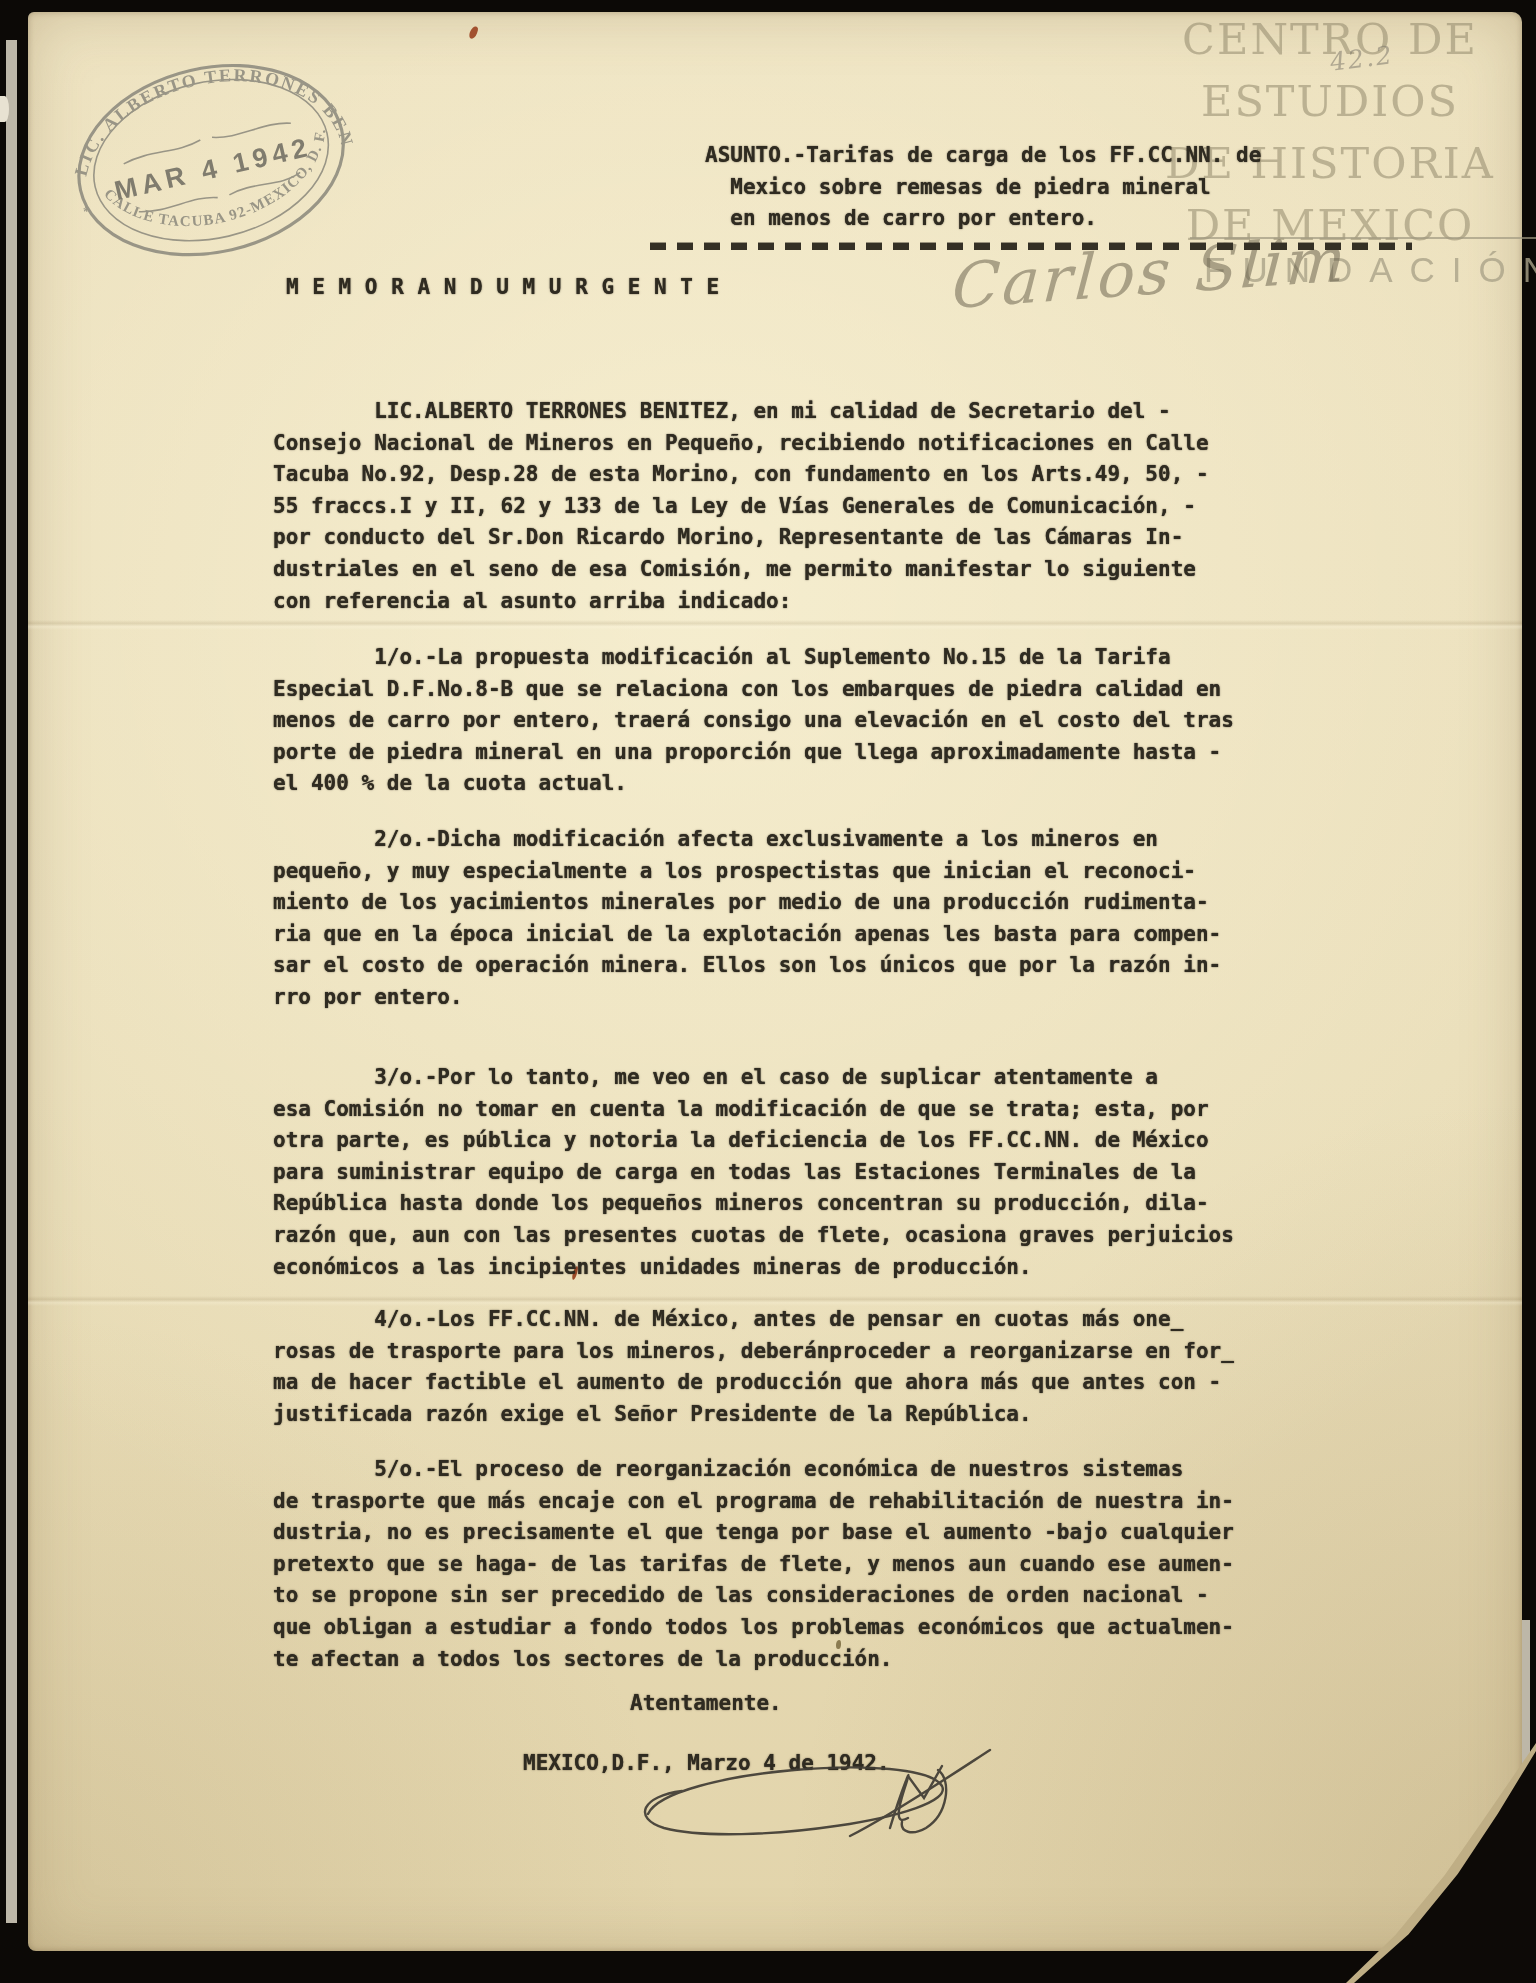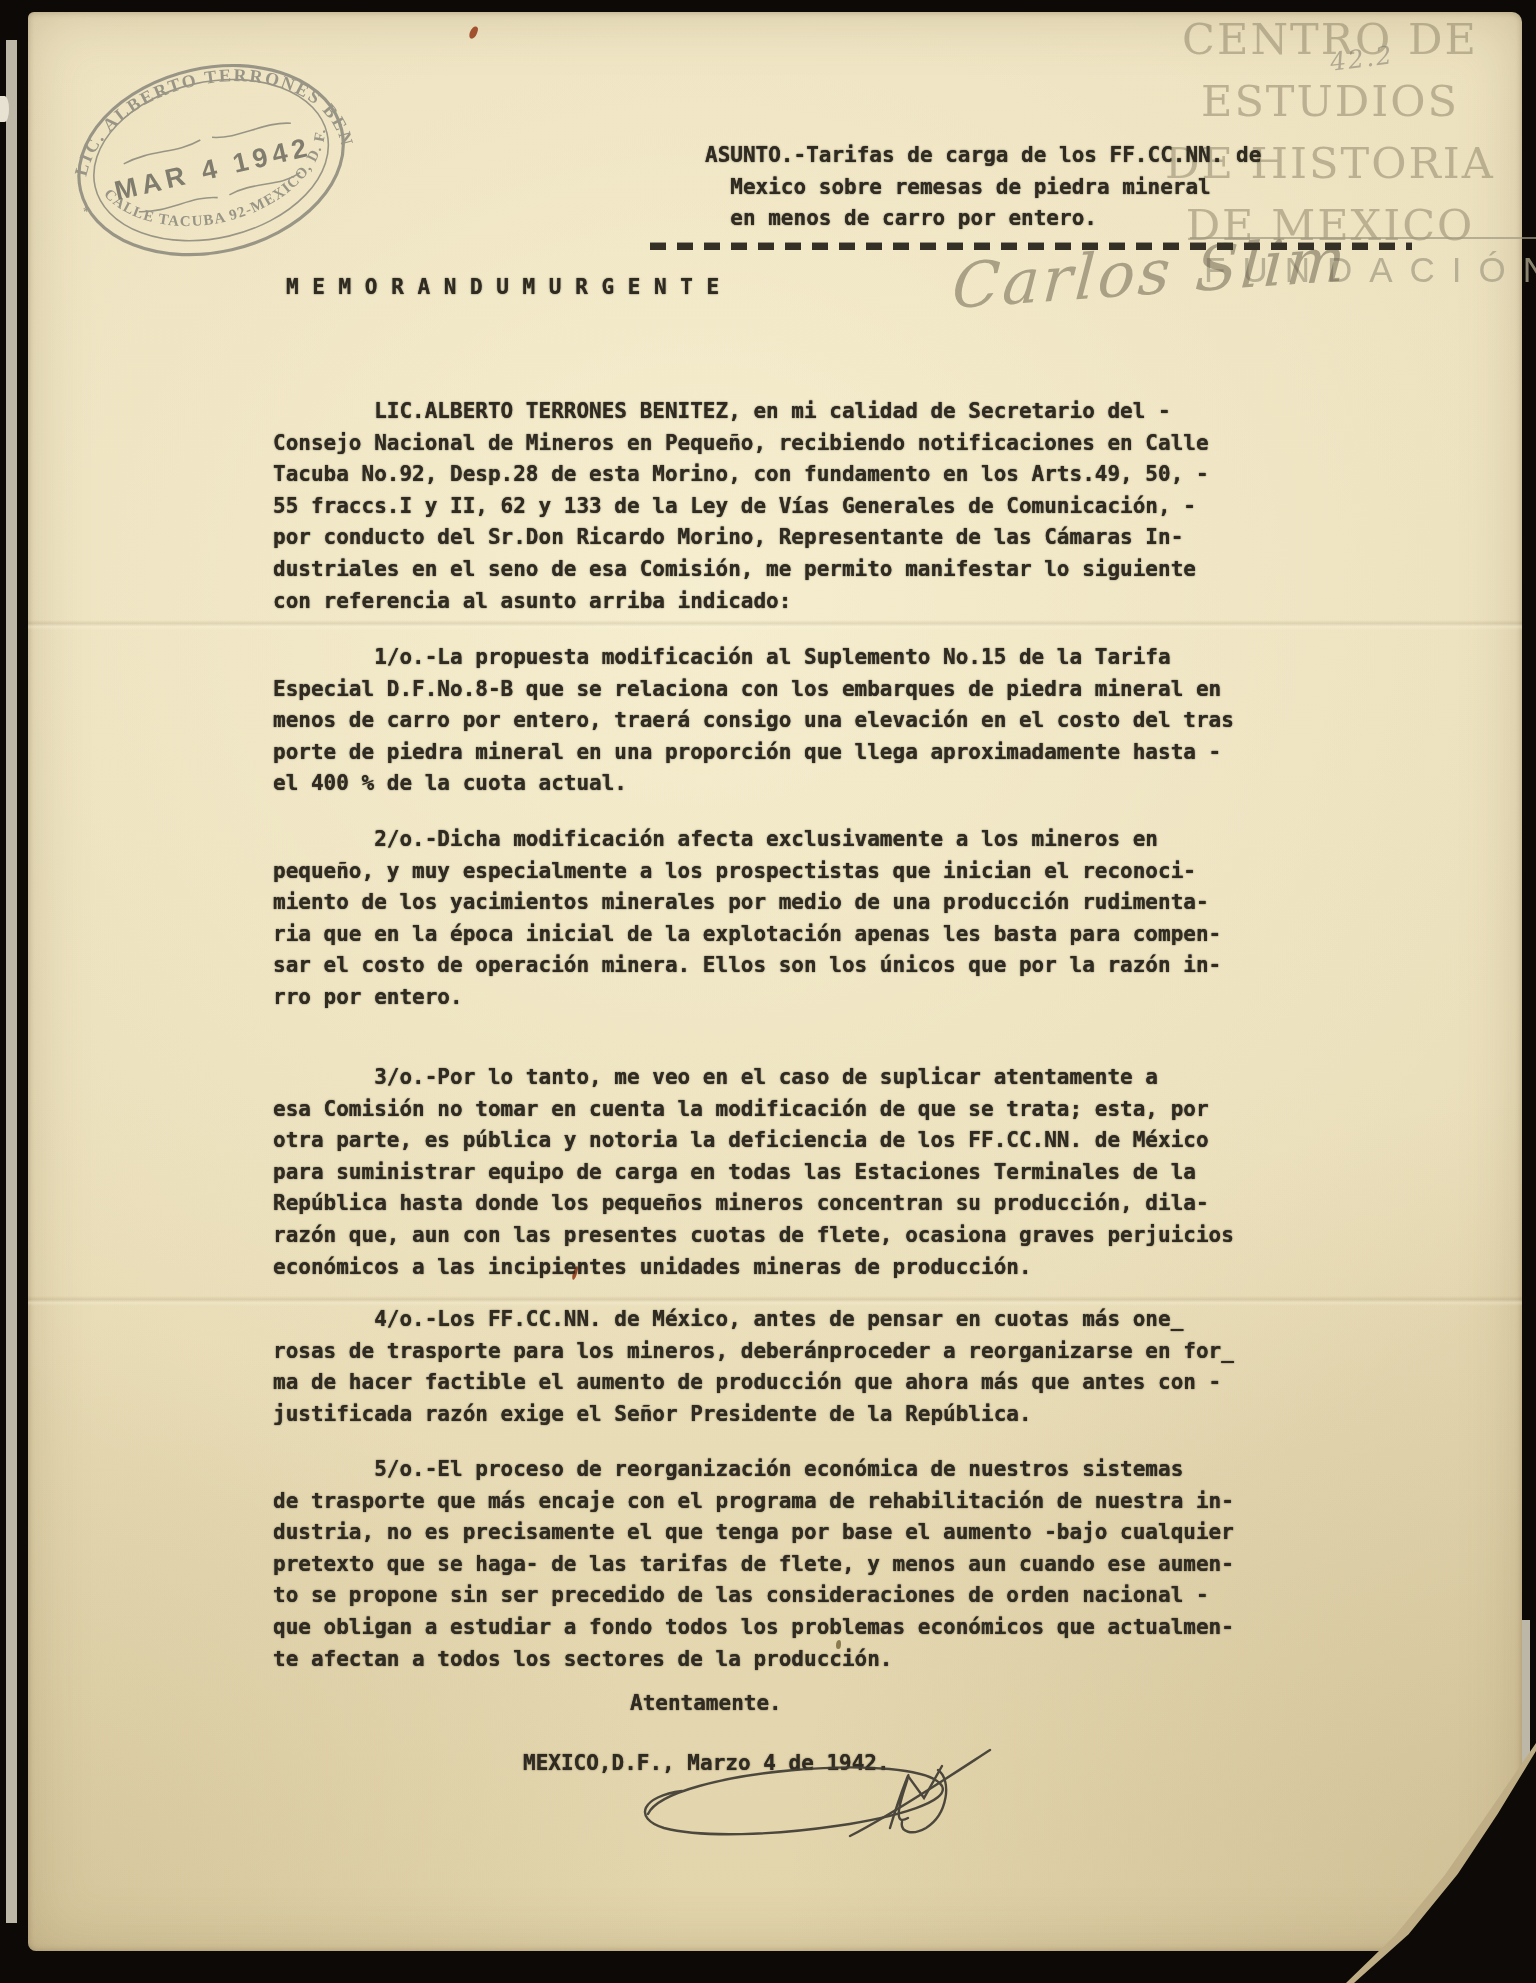--- a/index.html
+++ b/index.html
@@ -122,21 +122,21 @@
       <div class="line">        LIC.ALBERTO TERRONES BENITEZ, en mi calidad de Secretario del -</div>
       <div class="line">Consejo Nacional de Mineros en Pequeño, recibiendo notificaciones en Calle</div>
       <div class="line">Tacuba No.92, Desp.28 de esta Morino, con fundamento en los Arts.49, 50, -</div>
       <div class="line">55 fraccs.I y II, 62 y 133 de la Ley de Vías Generales de Comunicación, -</div>
       <div class="line">por conducto del Sr.Don Ricardo Morino, Representante de las Cámaras In-</div>
       <div class="line">dustriales en el seno de esa Comisión, me permito manifestar lo siguiente</div>
       <div class="line">con referencia al asunto arriba indicado:</div>
     </div>
   <div class="ink" style="left:273px;top:642px;">
       <div class="line">        1/o.-La propuesta modificación al Suplemento No.15 de la Tarifa</div>
-      <div class="line">Especial D.F.No.8-B que se relaciona con los embarques de piedra mineral en</div>
+      <div class="line">Especial D.F.No.8-B que se relaciona con los embarques de piedra calidad en</div>
       <div class="line">menos de carro por entero, traerá consigo una elevación en el costo del tras</div>
       <div class="line">porte de piedra mineral en una proporción que llega aproximadamente hasta -</div>
       <div class="line">el 400 % de la cuota actual.</div>
     </div>
   <div class="ink" style="left:273px;top:824px;">
       <div class="line">        2/o.-Dicha modificación afecta exclusivamente a los mineros en</div>
       <div class="line">pequeño, y muy especialmente a los prospectistas que inician el reconoci-</div>
       <div class="line">miento de los yacimientos minerales por medio de una producción rudimenta-</div>
       <div class="line">ria que en la época inicial de la explotación apenas les basta para compen-</div>
       <div class="line">sar el costo de operación minera. Ellos son los únicos que por la razón in-</div>

